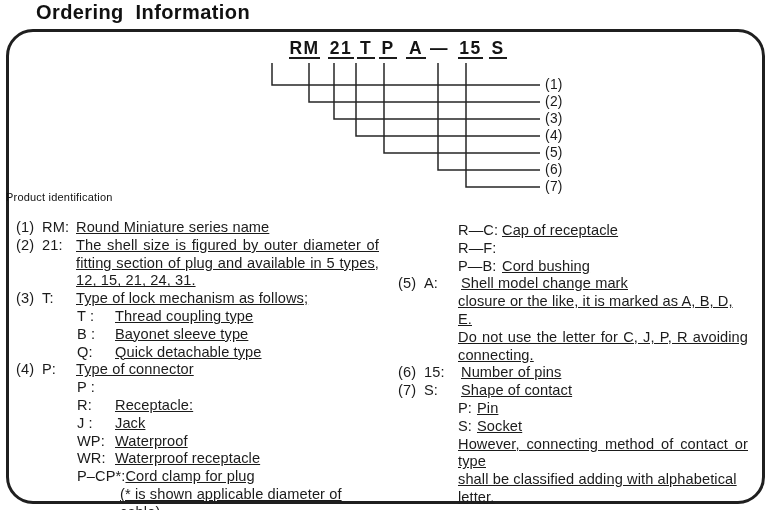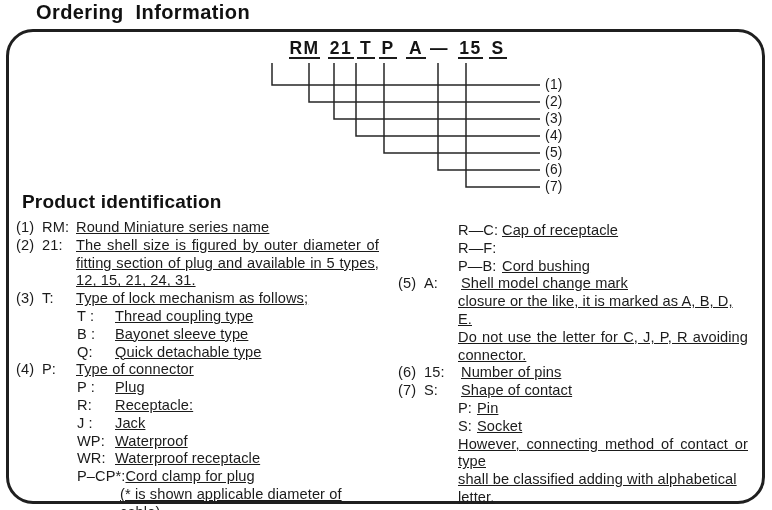--- a/index.html
+++ b/index.html
@@ -32,22 +32,22 @@
     border-bottom:2.2px solid #1b1b1b; color:#141414;margin-left:32px;
   }
   .seg.nounder { border-bottom:none; }
 
   .callout {
     position:absolute; left:545px; width:30px; height:17px;
     font-size:13.8px; letter-spacing:.3px; color:#1b1b1b;
   }
 
   .heading {
-    position:absolute; left:22px; top:191px;
-    font-size:19px; font-weight:bold; letter-spacing:.2px; color:#111;
+    position:absolute; left:6px; top:191px;
+    font-size:11px; font-weight:normal; letter-spacing:.2px; color:#111;
   }
 
   .col { position:absolute; font-size:14.6px; line-height:17.8px; letter-spacing:.1px; }
   .col-left  { left:16px;  top:219px; width:363px; }
   .col-right { left:398px; top:222px; width:350px; }
 
   .r { display:flex; align-items:flex-start; }
   .r .num  { flex:0 0 auto; }
   .r .code { flex:0 0 auto; }
   .r .desc { flex:1 1 auto;text-decoration:underline; }
@@ -143,21 +143,20 @@
       <span class="code">Q:</span>
       <span class="desc">Quick detachable type</span>
     </div>
     <div class="r item">
       <span class="num">(4)</span>
       <span class="code">P:</span>
       <span class="desc">Type of connector</span>
     </div>
     <div class="r sub">
       <span class="code">P :</span>
-      <span class="desc">Plug</span>
     </div>
     <div class="r sub">
       <span class="code">R:</span>
       <span class="desc">Receptacle:</span>
     </div>
     <div class="r sub">
       <span class="code">J :</span>
       <span class="desc">Jack</span>
     </div>
     <div class="r sub">
@@ -194,21 +193,21 @@
       <span class="code">A:</span>
       <span class="desc">Shell model change mark</span>
     </div>
     <div class="r contd">
       <span class="desc">closure or the like, it is marked as A, B, D, E.</span>
     </div>
     <div class="r contd">
       <span class="desc just">Do not use the letter for C, J, P, R avoiding</span>
     </div>
     <div class="r contd">
-      <span class="desc">connector.</span>
+      <span class="desc">connecting.</span>
     </div>
     <div class="r item">
       <span class="num">(6)</span>
       <span class="code">15:</span>
       <span class="desc">Number of pins</span>
     </div>
     <div class="r item">
       <span class="num">(7)</span>
       <span class="code">S:</span>
       <span class="desc">Shape of contact</span>

